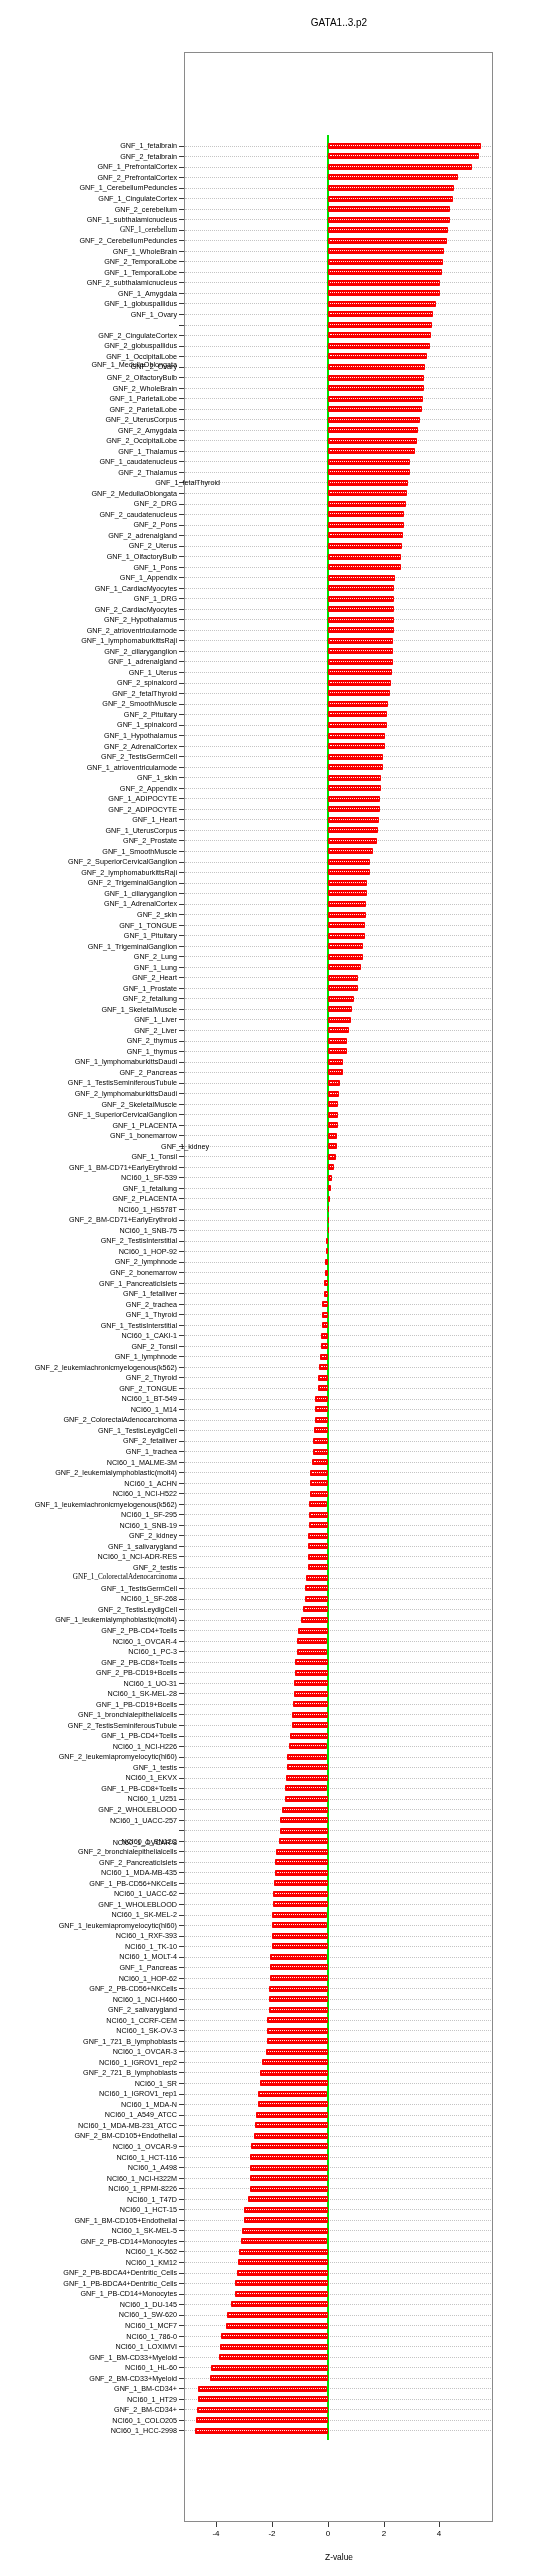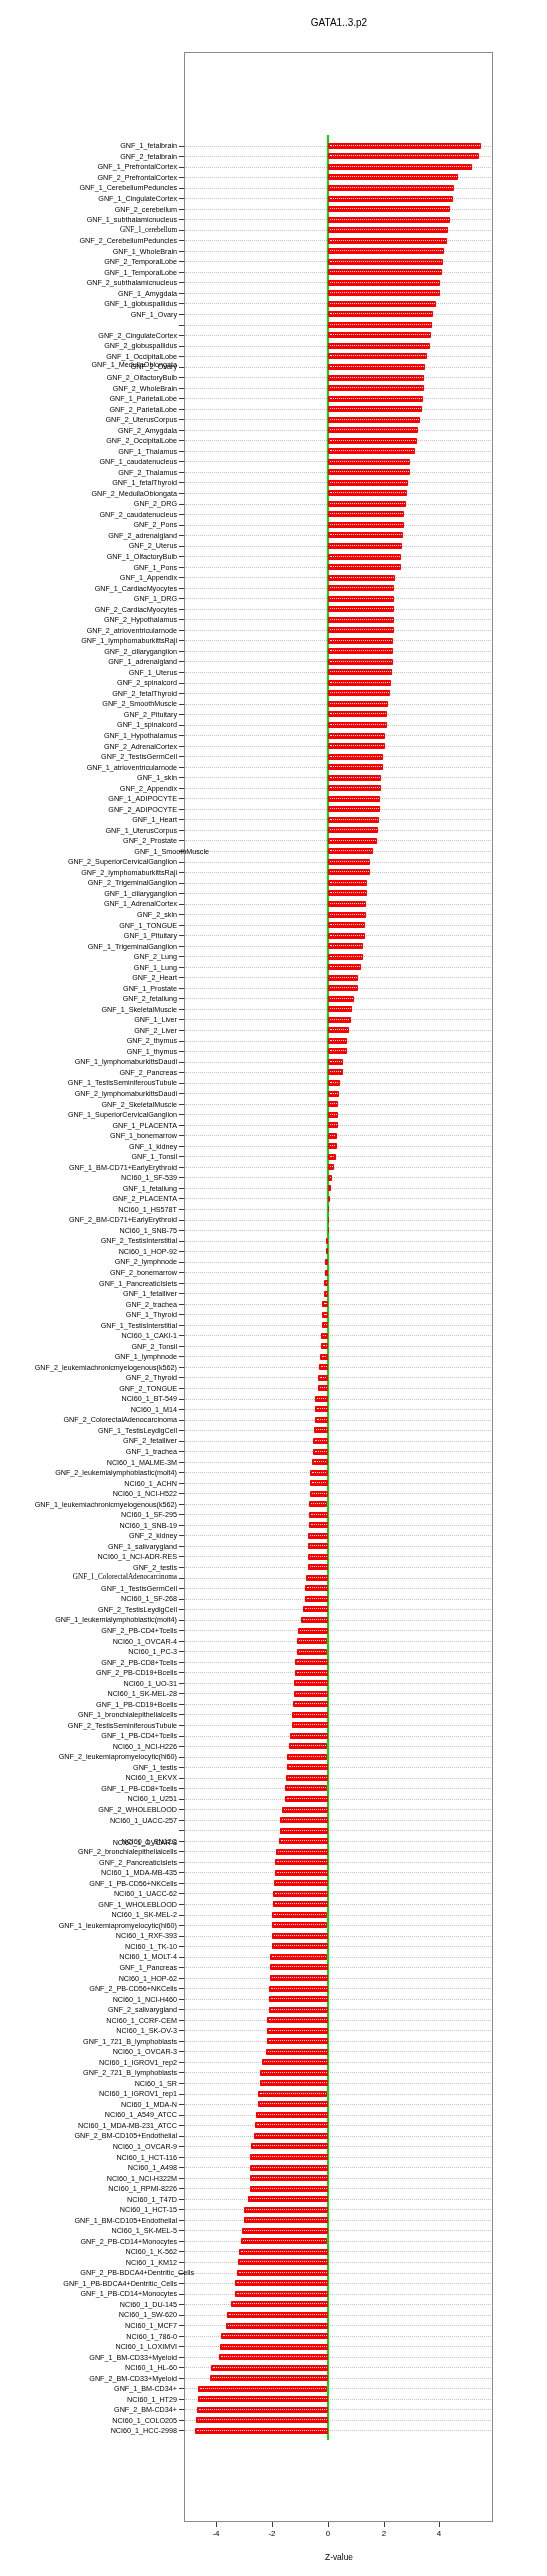--- a/index.html
+++ b/index.html
@@ -1147,21 +1147,21 @@
       <div class="row-label" style="top: 373px;">GNF_2_OlfactoryBulb</div>
       <div class="row-label" style="top: 384px;">GNF_2_WholeBrain</div>
       <div class="row-label" style="top: 394px;">GNF_1_ParietalLobe</div>
       <div class="row-label" style="top: 405px;">GNF_2_ParietalLobe</div>
       <div class="row-label" style="top: 415px;">GNF_2_UterusCorpus</div>
       <div class="row-label" style="top: 426px;">GNF_2_Amygdala</div>
       <div class="row-label" style="top: 436px;">GNF_2_OccipitalLobe</div>
       <div class="row-label" style="top: 447px;">GNF_1_Thalamus</div>
       <div class="row-label" style="top: 457px;">GNF_1_caudatenucleus</div>
       <div class="row-label" style="top: 468px;">GNF_2_Thalamus</div>
-      <div class="row-label" style="top: 478px;">GNF_1_fetalThyroid</div>
+      <div class="row-label" style="top: 478px; margin-left: 43px;">GNF_1_fetalThyroid</div>
       <div class="row-label" style="top: 489px;">GNF_2_MedullaOblongata</div>
       <div class="row-label" style="top: 499px;">GNF_2_DRG</div>
       <div class="row-label" style="top: 510px;">GNF_2_caudatenucleus</div>
       <div class="row-label" style="top: 520px;">GNF_2_Pons</div>
       <div class="row-label" style="top: 531px;">GNF_2_adrenalgland</div>
       <div class="row-label" style="top: 541px;">GNF_2_Uterus</div>
       <div class="row-label" style="top: 552px;">GNF_1_OlfactoryBulb</div>
       <div class="row-label" style="top: 563px;">GNF_1_Pons</div>
       <div class="row-label" style="top: 573px;">GNF_1_Appendix</div>
       <div class="row-label" style="top: 584px;">GNF_1_CardiacMyocytes</div>
@@ -1182,21 +1182,21 @@
       <div class="row-label" style="top: 742px;">GNF_2_AdrenalCortex</div>
       <div class="row-label" style="top: 752px;">GNF_2_TestisGermCell</div>
       <div class="row-label" style="top: 763px;">GNF_1_atrioventricularnode</div>
       <div class="row-label" style="top: 773px;">GNF_1_skin</div>
       <div class="row-label" style="top: 784px;">GNF_2_Appendix</div>
       <div class="row-label" style="top: 794px;">GNF_1_ADIPOCYTE</div>
       <div class="row-label" style="top: 805px;">GNF_2_ADIPOCYTE</div>
       <div class="row-label" style="top: 815px;">GNF_1_Heart</div>
       <div class="row-label" style="top: 826px;">GNF_1_UterusCorpus</div>
       <div class="row-label" style="top: 836px;">GNF_2_Prostate</div>
-      <div class="row-label" style="top: 847px; margin-left: 32px;">GNF_1_SmoothMuscle</div>
+      <div class="row-label" style="top: 847px;">GNF_1_SmoothMuscle</div>
       <div class="row-label" style="top: 857px;">GNF_2_SuperiorCervicalGanglion</div>
       <div class="row-label" style="top: 868px;">GNF_2_lymphomaburkittsRaji</div>
       <div class="row-label" style="top: 878px;">GNF_2_TrigeminalGanglion</div>
       <div class="row-label" style="top: 889px;">GNF_1_ciliaryganglion</div>
       <div class="row-label" style="top: 899px;">GNF_1_AdrenalCortex</div>
       <div class="row-label" style="top: 910px;">GNF_2_skin</div>
       <div class="row-label" style="top: 921px;">GNF_1_TONGUE</div>
       <div class="row-label" style="top: 931px;">GNF_1_Pituitary</div>
       <div class="row-label" style="top: 942px;">GNF_1_TrigeminalGanglion</div>
       <div class="row-label" style="top: 952px;">GNF_2_Lung</div>
@@ -1210,21 +1210,21 @@
       <div class="row-label" style="top: 1036px;">GNF_2_thymus</div>
       <div class="row-label" style="top: 1047px;">GNF_1_thymus</div>
       <div class="row-label" style="top: 1057px;">GNF_1_lymphomaburkittsDaudi</div>
       <div class="row-label" style="top: 1068px;">GNF_2_Pancreas</div>
       <div class="row-label" style="top: 1078px;">GNF_1_TestisSeminiferousTubule</div>
       <div class="row-label" style="top: 1089px;">GNF_2_lymphomaburkittsDaudi</div>
       <div class="row-label" style="top: 1100px;">GNF_2_SkeletalMuscle</div>
       <div class="row-label" style="top: 1110px;">GNF_1_SuperiorCervicalGanglion</div>
       <div class="row-label" style="top: 1121px;">GNF_1_PLACENTA</div>
       <div class="row-label" style="top: 1131px;">GNF_1_bonemarrow</div>
-      <div class="row-label" style="top: 1142px;">GNF_1_kidney</div>
+      <div class="row-label" style="top: 1142px; margin-left: 32px;">GNF_1_kidney</div>
       <div class="row-label" style="top: 1152px;">GNF_1_Tonsil</div>
       <div class="row-label" style="top: 1163px;">GNF_1_BM-CD71+EarlyErythroid</div>
       <div class="row-label" style="top: 1173px;">NCI60_1_SF-539</div>
       <div class="row-label" style="top: 1184px;">GNF_1_fetallung</div>
       <div class="row-label" style="top: 1194px;">GNF_2_PLACENTA</div>
       <div class="row-label" style="top: 1205px;">NCI60_1_HS578T</div>
       <div class="row-label" style="top: 1215px;">GNF_2_BM-CD71+EarlyErythroid</div>
       <div class="row-label" style="top: 1226px;">NCI60_1_SNB-75</div>
       <div class="row-label" style="top: 1236px;">GNF_2_TestisInterstitial</div>
       <div class="row-label" style="top: 1247px;">NCI60_1_HOP-92</div>
@@ -1317,21 +1317,21 @@
       <div class="row-label" style="top: 2163px;">NCI60_1_A498</div>
       <div class="row-label" style="top: 2174px;">NCI60_1_NCI-H322M</div>
       <div class="row-label" style="top: 2184px;">NCI60_1_RPMI-8226</div>
       <div class="row-label" style="top: 2195px;">NCI60_1_T47D</div>
       <div class="row-label" style="top: 2205px;">NCI60_1_HCT-15</div>
       <div class="row-label" style="top: 2216px;">GNF_1_BM-CD105+Endothelial</div>
       <div class="row-label" style="top: 2226px;">NCI60_1_SK-MEL-5</div>
       <div class="row-label" style="top: 2237px;">GNF_2_PB-CD14+Monocytes</div>
       <div class="row-label" style="top: 2247px;">NCI60_1_K-562</div>
       <div class="row-label" style="top: 2258px;">NCI60_1_KM12</div>
-      <div class="row-label" style="top: 2268px; margin-left: 17px;">GNF_2_PB-BDCA4+Dentritic_Cells</div>
+      <div class="row-label" style="top: 2268px;">GNF_2_PB-BDCA4+Dentritic_Cells</div>
       <div class="row-label" style="top: 2279px;">GNF_1_PB-BDCA4+Dentritic_Cells</div>
       <div class="row-label" style="top: 2289px;">GNF_1_PB-CD14+Monocytes</div>
       <div class="row-label" style="top: 2300px;">NCI60_1_DU-145</div>
       <div class="row-label" style="top: 2310px;">NCI60_1_SW-620</div>
       <div class="row-label" style="top: 2321px;">NCI60_1_MCF7</div>
       <div class="row-label" style="top: 2332px;">NCI60_1_786-0</div>
       <div class="row-label" style="top: 2342px;">NCI60_1_LOXIMVI</div>
       <div class="row-label" style="top: 2353px;">GNF_1_BM-CD33+Myeloid</div>
       <div class="row-label" style="top: 2363px;">NCI60_1_HL-60</div>
       <div class="row-label" style="top: 2374px;">GNF_2_BM-CD33+Myeloid</div>

